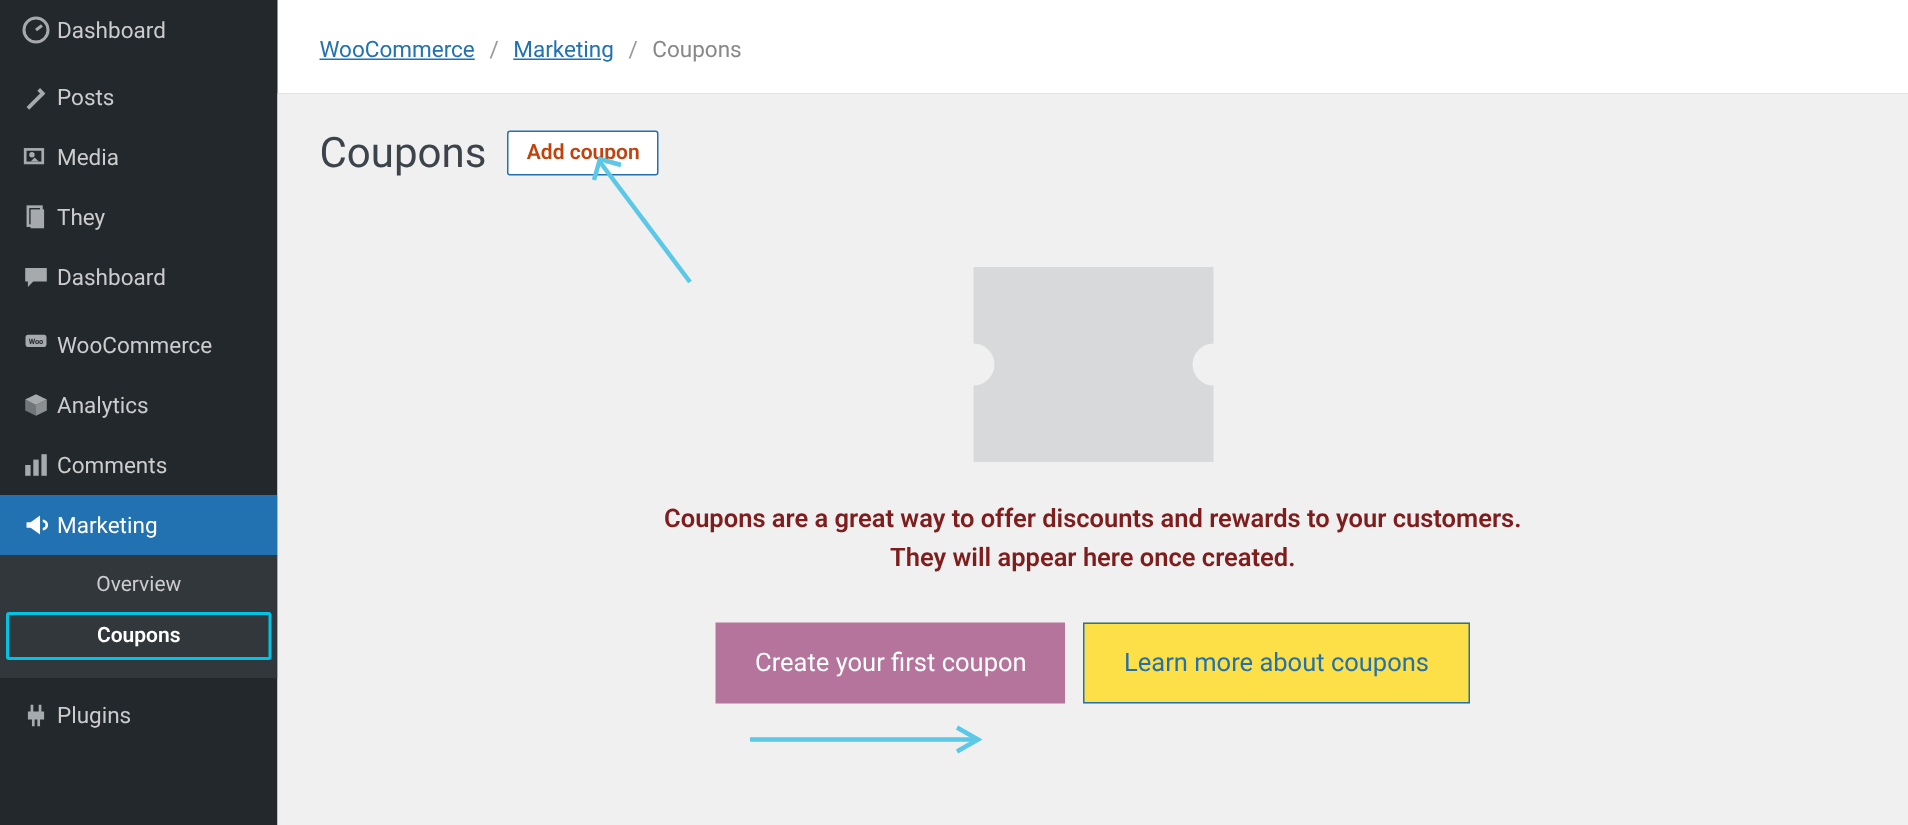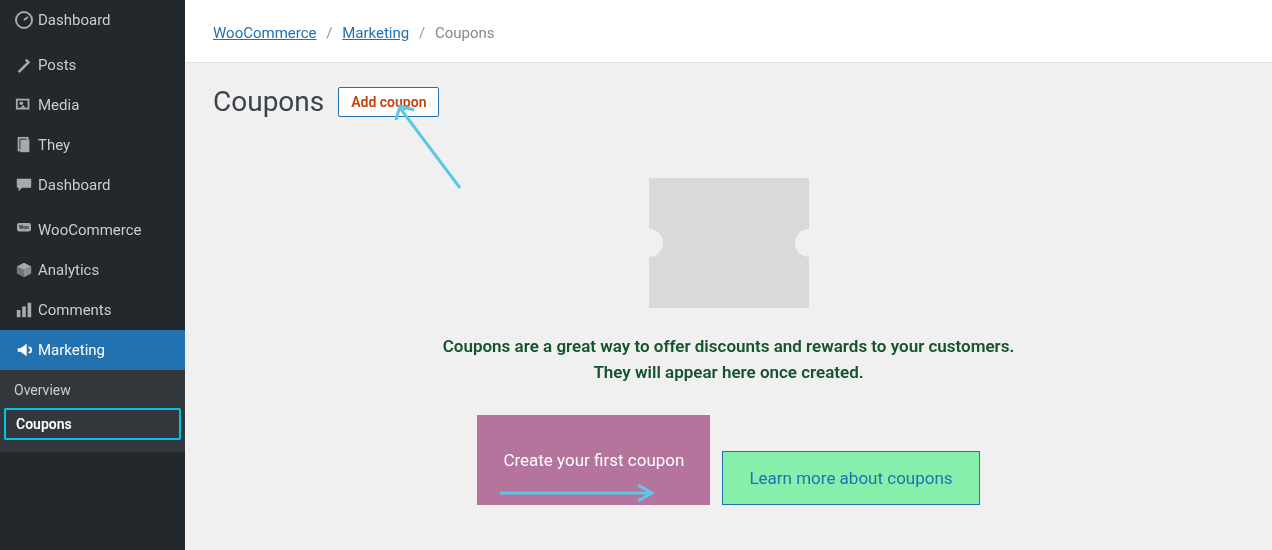--- a/index.html
+++ b/index.html
@@ -5,41 +5,41 @@
     * { margin:0; padding:0; box-sizing:border-box; font-family:-apple-system,BlinkMacSystemFont,"Segoe UI",Roboto,sans-serif; }
     body { width:1272px; height:550px; display:flex; background:#fff; overflow:hidden; }
     .sidebar { width:185px; background:#23282d; color:#eee; display:flex; flex-direction:column; font-size:15px; }
     .sidebar-item { display:flex; align-items:center; gap:4px; padding:10px 14px; color:#ccc; cursor:pointer; }
     .sidebar-item .icon { width:20px; height:20px; display:flex; align-items:center; justify-content:center; flex-shrink:0; }
     .sidebar-item svg { fill:#a7aaad; }
     .sidebar-item.active { background:#2271b1; color:#fff; position:relative; }
     .sidebar-item.active svg { fill:#fff; }
     .sidebar-item.active::after { content:""; position:absolute; right:-8px; top:50%; transform:translateY(-50%); width:0; height:0; border-top:8px solid transparent; border-bottom:8px solid transparent; border-right:8px solid #fff; }
     .submenu { background:#32373c; padding:4px 0 10px 0; }
-    .submenu-item { padding:8px 14px; color:#ccc; cursor:pointer; font-size:14px; }
+    .submenu-item { padding:8px 14px; color:#ccc; cursor:pointer; font-size:14px;text-align:center; }
     .submenu-item.highlight { border:2px solid #00c4e6; margin:2px 4px; padding:6px 10px; color:#fff; font-weight:600; border-radius:2px; }
     .sidebar-sep { height:5px; }
     .main { flex:1; display:flex; flex-direction:column; position:relative; }
     .breadcrumb { padding:24px 28px 14px 28px; font-size:15px; color:#888; }
     .breadcrumb a { color:#2271b1; text-decoration:underline; cursor:pointer; }
     .breadcrumb .sep { margin:0 6px; color:#999; }
     .bar { height:1px; background:#e2e2e2; margin-top:6px; }
     .content { background:#f0f0f1; flex:1; padding:22px 28px; position:relative; }
     .title-row { display:flex; align-items:center; gap:14px; margin-bottom:20px; }
     .page-title { font-size:28px; font-weight:400; color:#3c434a; }
     .add-btn { border:1px solid #2271b1; color:#c2410c; background:#fff; padding:6px 12px; font-size:14px; font-weight:600; cursor:pointer; border-radius:2px; }
     .empty { display:flex; flex-direction:column; align-items:center; margin-top:60px; }
     .ticket { width:160px; height:130px; background:#d8d9da; position:relative; }
     .ticket .notch { width:28px; height:28px; background:#f0f0f1; border-radius:50%; position:absolute; top:50%; transform:translateY(-50%); }
     .ticket .left { left:-14px; }
     .ticket .right { right:-14px; }
-    .empty-text { margin-top:26px; color:#14532d; font-size:17px; font-weight:600; text-align:center; max-width:600px; line-height:1.5; }
+    .empty-text { margin-top:26px; color:#7f1d1d; font-size:17px; font-weight:600; text-align:center; max-width:600px; line-height:1.5; }
     .btn-row { display:flex; gap:12px; margin-top:30px; }
     .primary-btn { background:#b5749c; color:#fff; border:none; padding:16px 26px; font-size:17px; cursor:pointer; }
-    .secondary-btn { border:1px solid #2271b1; color:#2271b1; background:#86efac; padding:16px 26px; font-size:17px; cursor:pointer;margin-top:36px; }
+    .secondary-btn { border:1px solid #2271b1; color:#2271b1; background:#fde047; padding:16px 26px; font-size:17px; cursor:pointer; }
     .arrow { position:absolute; pointer-events:none; }
     .arrow svg line, .arrow svg polyline { stroke:#5ac8e6; stroke-width:3; fill:none; }
   </style>
 </head>
 <body>
 
 <nav class="sidebar">
   <div class="sidebar-item">
     <span class="icon">
         <svg viewBox="0 0 20 20" width="20" height="20">
@@ -122,20 +122,28 @@
           <path d="M15 7a3 3 0 010 6" fill="none" stroke="#fff" stroke-width="2"></path>
         </svg>
       </span>
     <span>Marketing</span>
   </div>
   <div class="submenu">
     <div class="submenu-item">Overview</div>
     <div class="submenu-item highlight">Coupons</div>
   </div>
   <div class="sidebar-sep"></div>
+  <div class="sidebar-item">
+    <span class="icon">
+        <svg viewBox="0 0 20 20" width="18" height="18">
+          <path d="M6 2v5H4v6h3v5h2v-5h2v5h2v-5h3V7h-2V2h-2v5H8V2z"></path>
+        </svg>
+      </span>
+    <span>Plugins</span>
+  </div>
 </nav>
 
 <div class="main">
   <div class="breadcrumb">
     <a>WooCommerce</a>
     <span class="sep">/</span>
     <a>Marketing</a>
     <span class="sep">/</span>
     <span>Coupons</span>
   </div>

